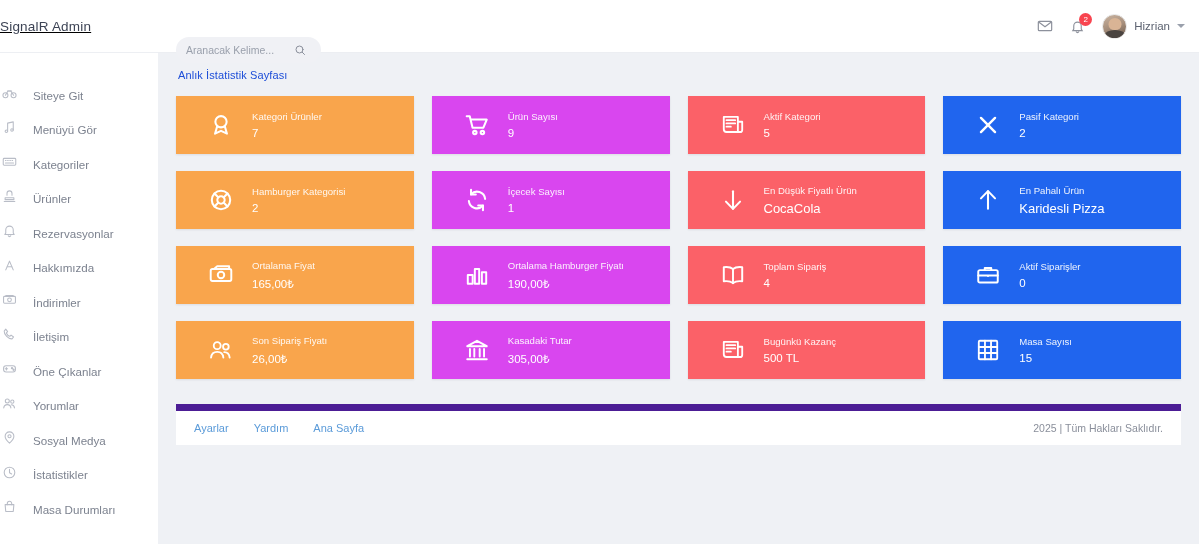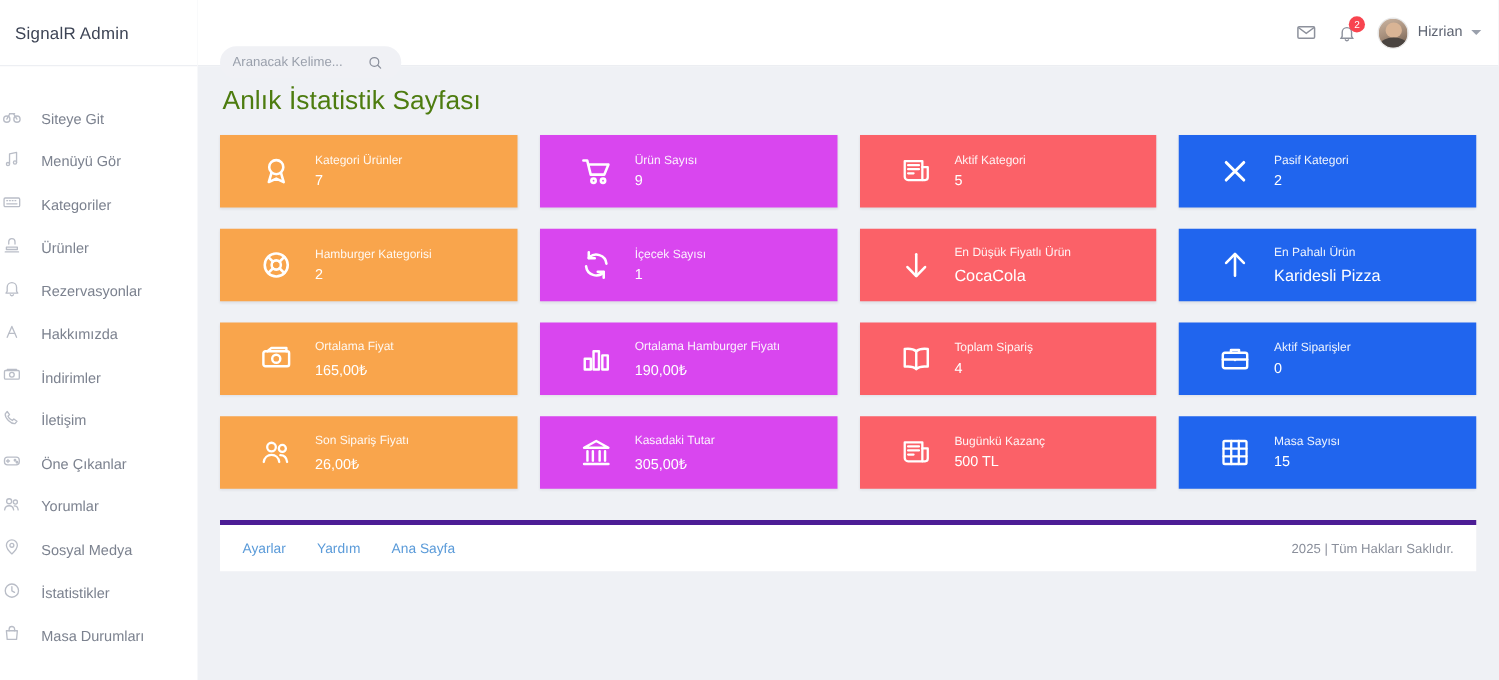--- a/index.html
+++ b/index.html
@@ -16,22 +16,23 @@
     width: 158px; height: 544px;
     background: #ffffff;
     flex: 0 0 158px;
     overflow: hidden;
     position: relative;
     z-index: 5;
   }
   .brand {
     height: 53px;
     display: flex; align-items: center;
-    padding-left: 12px;
+    padding-left: 0;
     border-bottom: 1px solid #edeff3;
+    text-decoration: underline;
   }
   .brand-text {
     font-size: 13.5px; color: #3d4455; letter-spacing: .2px;
   }
   .nav { padding-top: 14px; }
   .nav-item {
     height: 34.5px;
     display: flex; align-items: flex-end;
     padding-left: 2px;
     cursor: pointer;
@@ -118,21 +119,21 @@
     border-top: 4px solid #9aa0ac;
   }
 
   
   .content {
     flex: 1 1 auto;
     padding: 16px 18px 0 18px;
     overflow: hidden;
   }
   .page-title {
-    font-size: 21px; color: #4d7c0f; font-weight: normal;
+    font-size: 11px; color: #1d4ed8; font-weight: normal;
     margin: 0 0 15px 2px; letter-spacing: .1px;
   }
   .cards-grid {
     display: grid;
     grid-template-columns: repeat(4, 1fr);
     column-gap: 18px; row-gap: 17px;
   }
   .card {
     height: 58px;
     display: flex; align-items: center;
@@ -161,21 +162,21 @@
   }
   .card-value.big { font-size: 13px; }
 
   
   .footer {
     margin-top: 25px;
     background: #ffffff;
     height: 41px;
     display: flex; align-items: center;
     padding: 0 18px;
-    border-top: 4px solid #4c1d95;
+    border-top: 7px solid #4c1d95;
   }
   .footer-links { display: flex; gap: 25px; }
   .footer-link {
     font-size: 11px; color: #5b9bd9; text-decoration: none; cursor: pointer;
   }
   .footer-spacer { flex: 1 1 auto; }
   .footer-copy { font-size: 10.5px; color: #8a8f9b; }
   .below-footer { flex: 1 1 auto; background: #eff1f5; }
 </style>
 </head>

